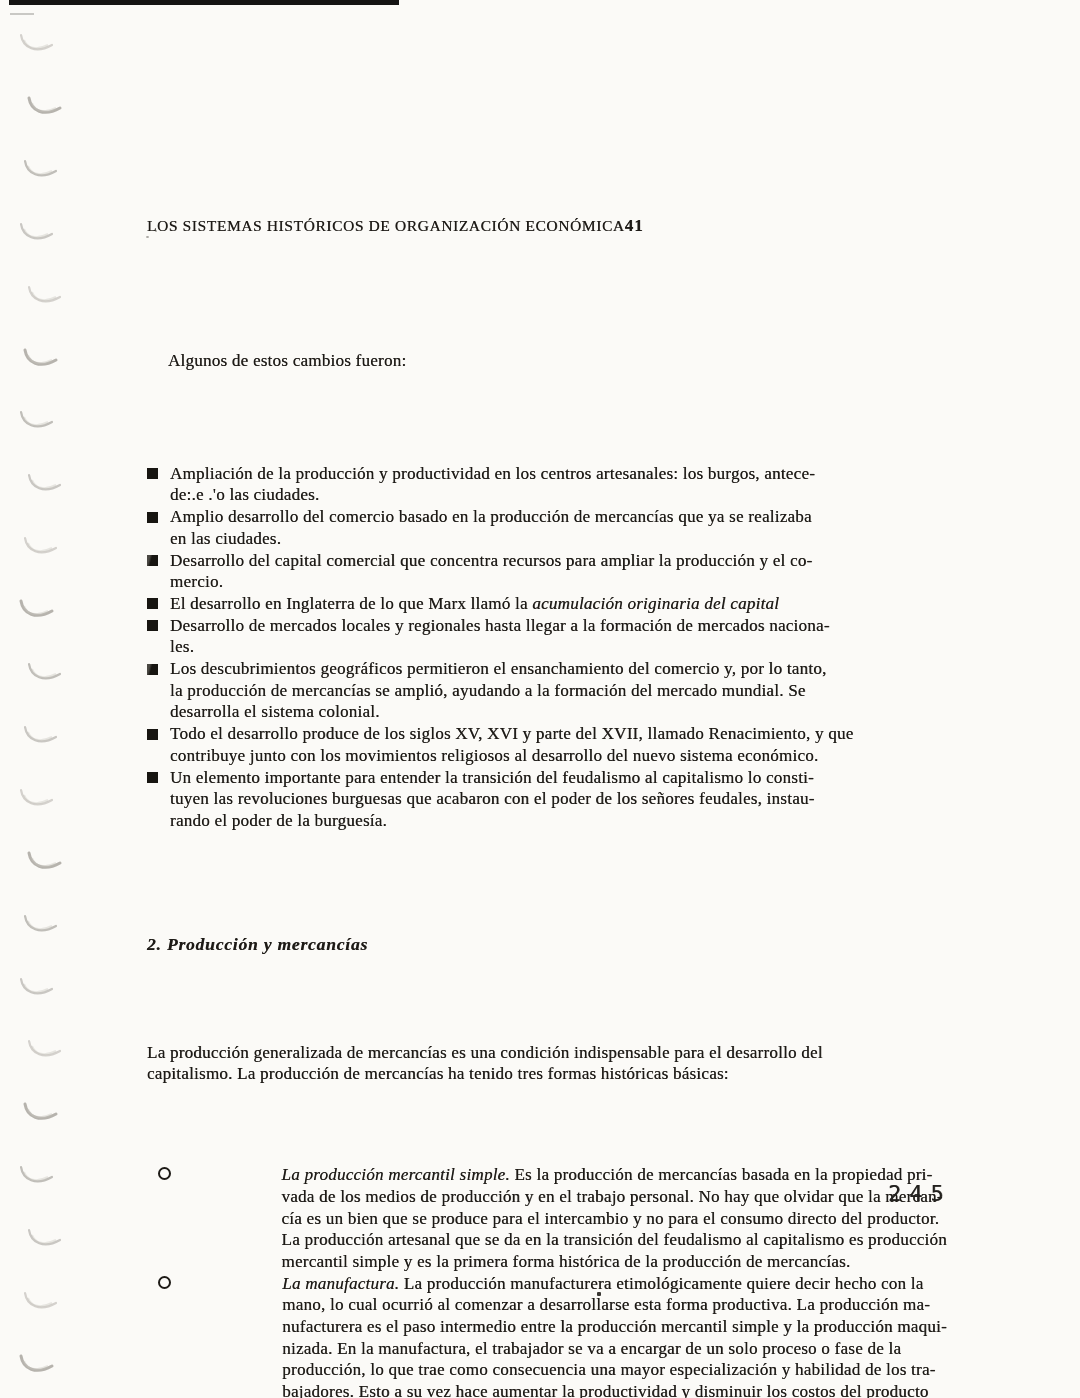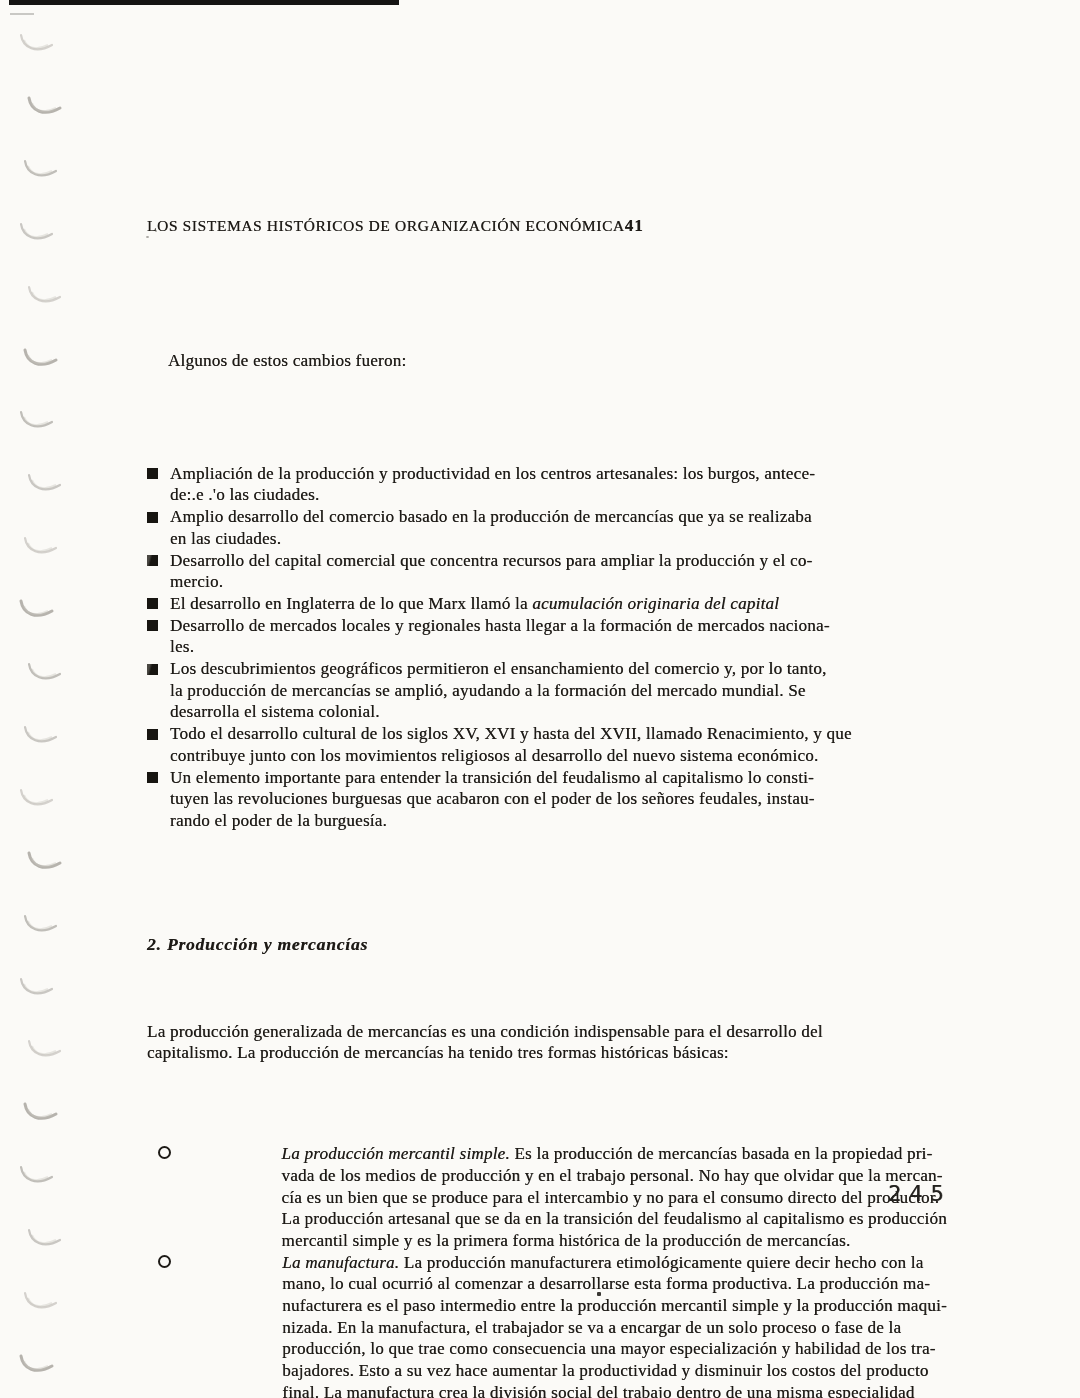--- a/index.html
+++ b/index.html
@@ -39,21 +39,21 @@
 
   ul { list-style:none; }
   .bullet-list { margin-top:26px; }
   .bullet-list li { display:flex; }
   .sq-marker { width:23px; flex:0 0 23px; position:relative; }
   .sq-marker b { position:absolute; left:0; top:5.5px; width:11px; height:11px; background:#171511; display:block; }
   .sq-marker.deg b { background:linear-gradient(105deg,#4a4843 22%,#171511 40%); }
 
   .section-heading { margin-top:37px; font-style:italic; font-size:17.5px; letter-spacing:0.8px; }
 
-  .para { }
+  .para { margin-top:21px; }
 
   .circle-list { margin-top:14px; }
   .circle-list li { display:flex;justify-content:space-between; }
   .ci-marker { width:34px; flex:0 0 34px; position:relative; }
   .ci-marker b { position:absolute; left:11px; top:3px; width:13px; height:13px; border:2.4px solid #1d1a16; border-radius:50%; display:block; background:transparent; }
 
   .stamp {
     position:absolute; left:888px; top:1181px;
     font-family:"DejaVu Sans Mono", monospace;
     font-size:22px; letter-spacing:8px; color:#23211e;
@@ -171,21 +171,21 @@
     </div>
 
     <p class="intro">Algunos de estos cambios fueron:</p>
 
     <ul class="bullet-list" id="square-list"><li><span class="sq-marker"><b></b></span><span><span>Ampliación de la producción y productividad en los centros artesanales: los burgos, antece-
 de:.e .'o las ciudades.</span></span></li><li><span class="sq-marker"><b></b></span><span><span>Amplio desarrollo del comercio basado en la producción de mercancías que ya se realizaba
 en las ciudades.</span></span></li><li><span class="sq-marker deg"><b></b></span><span><span>Desarrollo del capital comercial que concentra recursos para ampliar la producción y el co-
 mercio.</span></span></li><li><span class="sq-marker"><b></b></span><span><span>El desarrollo en Inglaterra de lo que Marx llamó la </span><span class="em" style="font-style: italic;">acumulación originaria del capital</span></span></li><li><span class="sq-marker"><b></b></span><span><span>Desarrollo de mercados locales y regionales hasta llegar a la formación de mercados naciona-
 les.</span></span></li><li><span class="sq-marker deg"><b></b></span><span><span>Los descubrimientos geográficos permitieron el ensanchamiento del comercio y, por lo tanto,
 la producción de mercancías se amplió, ayudando a la formación del mercado mundial. Se
-desarrolla el sistema colonial.</span></span></li><li><span class="sq-marker"><b></b></span><span><span>Todo el desarrollo cultural de los siglos XV, XVI y hasta del XVII, llamado Renacimiento, y que
+desarrolla el sistema colonial.</span></span></li><li><span class="sq-marker"><b></b></span><span><span>Todo el desarrollo produce de los siglos XV, XVI y parte del XVII, llamado Renacimiento, y que
 contribuye junto con los movimientos religiosos al desarrollo del nuevo sistema económico.</span></span></li><li><span class="sq-marker"><b></b></span><span><span>Un elemento importante para entender la transición del feudalismo al capitalismo lo consti-
 tuyen las revoluciones burguesas que acabaron con el poder de los señores feudales, instau-
 rando el poder de la burguesía.</span></span></li></ul>
 
     <h2 class="section-heading">2. Producción y mercancías</h2>
 
     <p class="para">La producción generalizada de mercancías es una condición indispensable para el desarrollo del
 capitalismo. La producción de mercancías ha tenido tres formas históricas básicas:</p>
 
     <ul class="circle-list" id="circle-list"><li><span class="ci-marker"><b></b></span><span><span class="em" style="font-style: italic;">La producción mercantil simple.</span><span> Es la producción de mercancías basada en la propiedad pri-

